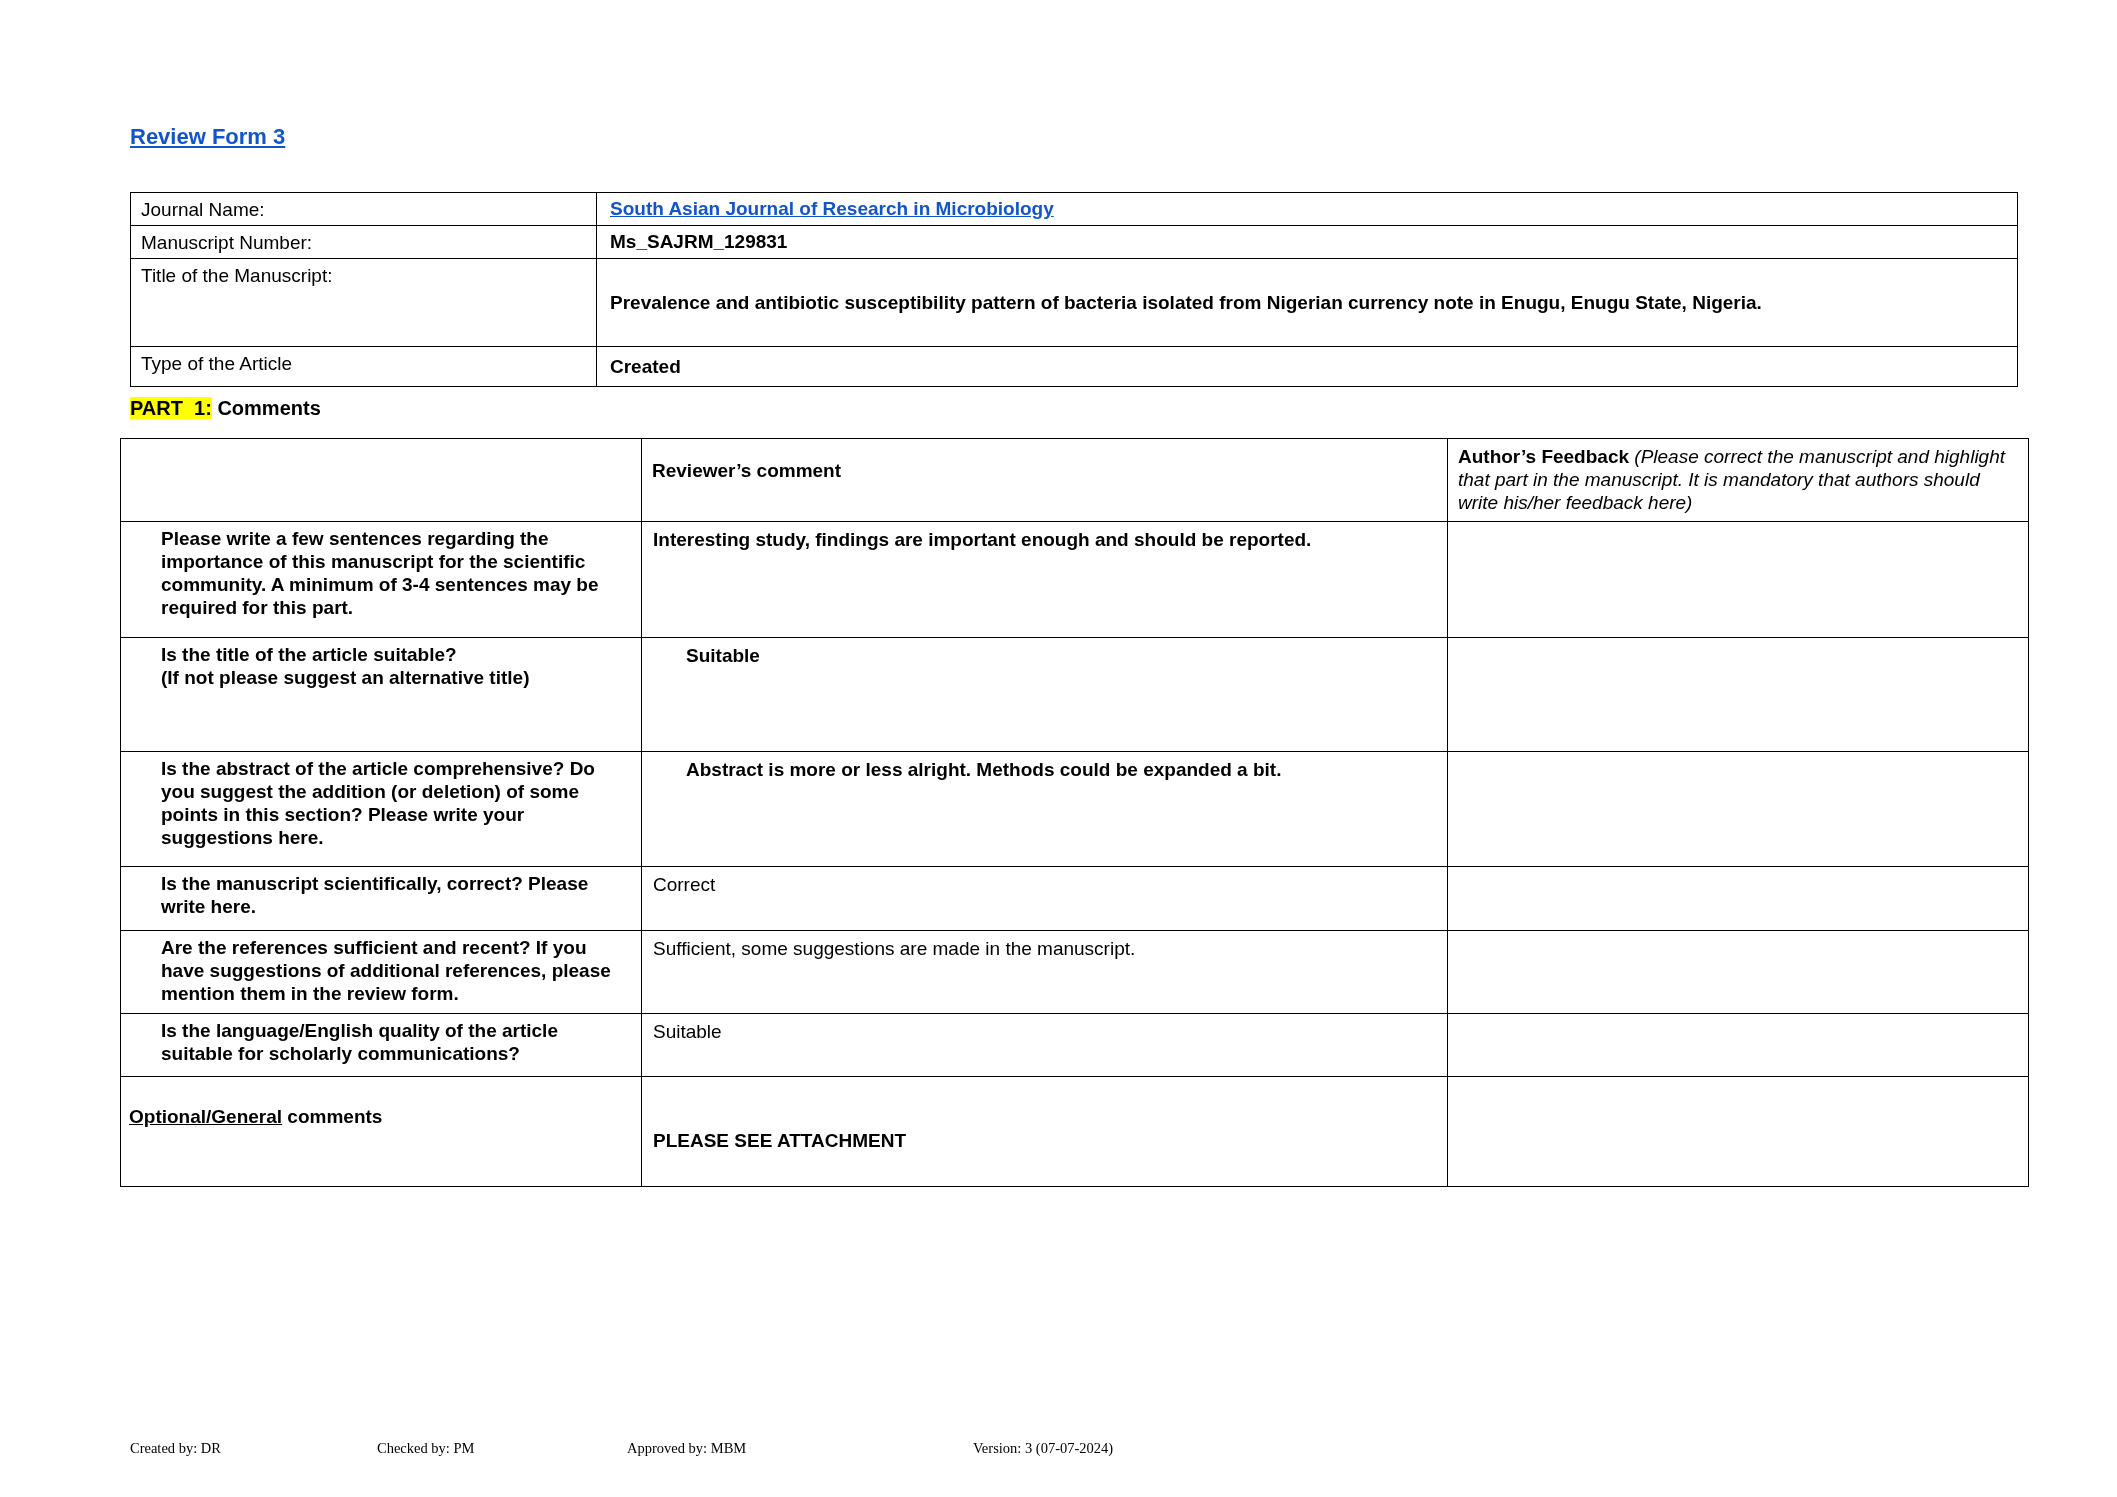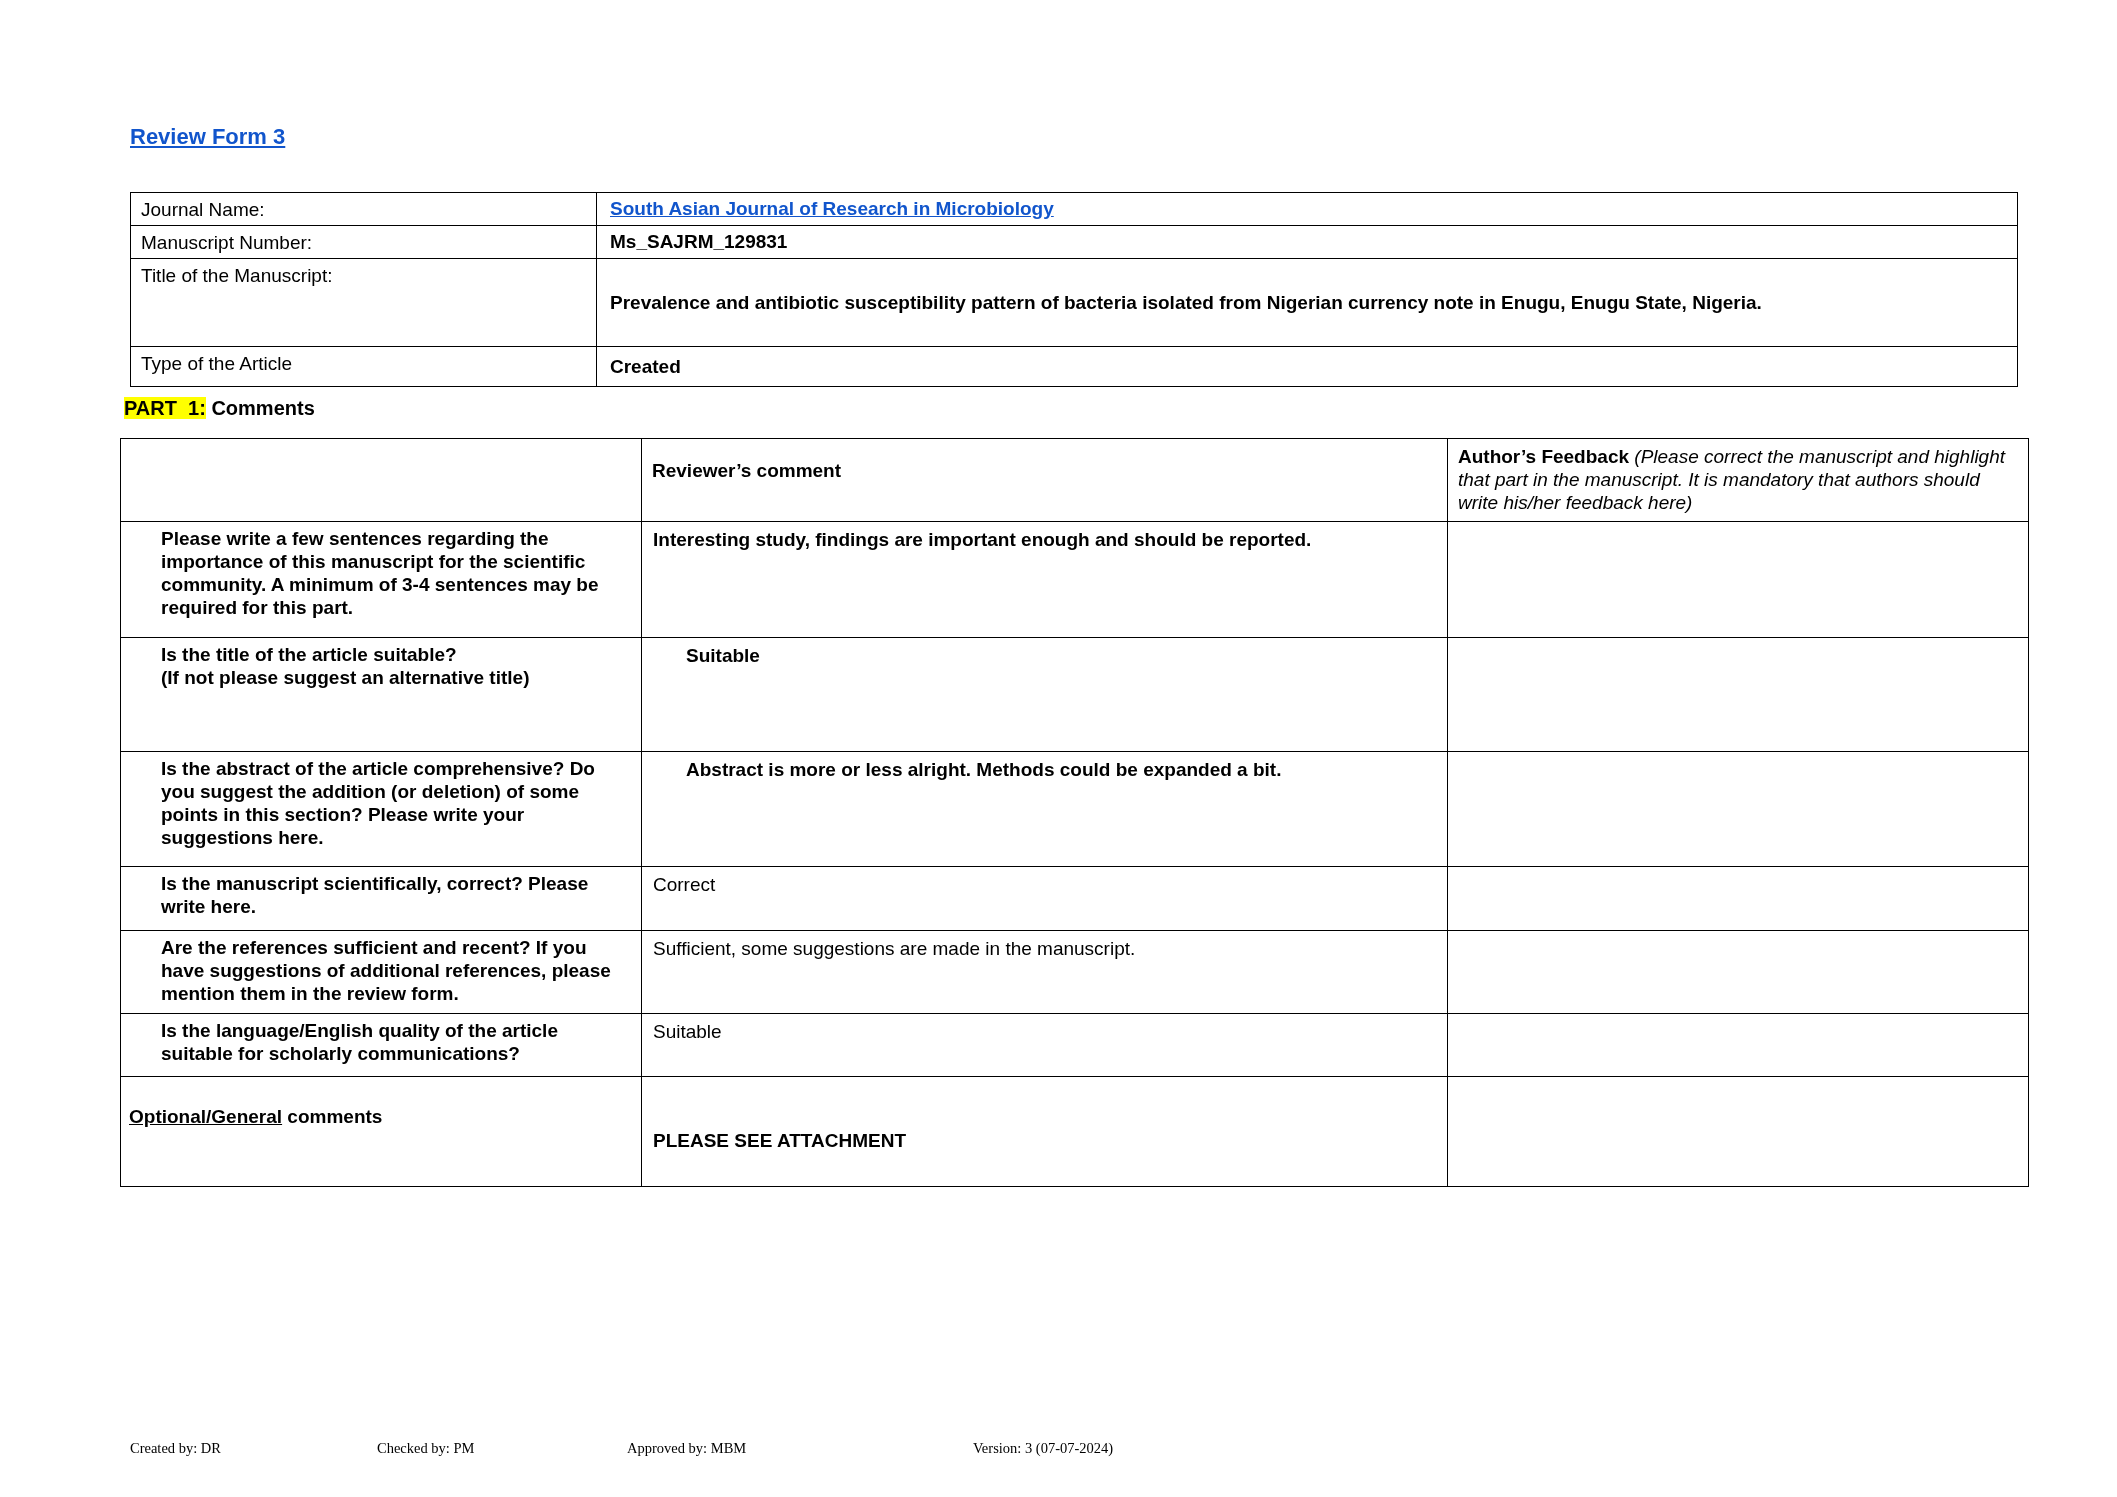--- a/index.html
+++ b/index.html
@@ -30,21 +30,21 @@
   .info-table td.label-cell { width: 466px; padding: 5px 8px 4px 10px; }
   .info-table td.value-cell { padding: 4px 10px 4px 13px; font-weight: bold; border-radius: 9px; }
   .info-table tr.r1 td { height: 30px; }
   .info-table tr.r2 td { height: 30px; }
   .info-table tr.r3 td { height: 88px; }
   .info-table tr.r4 td { height: 40px; }
   .info-table td.v-mid { vertical-align: middle; }
   .journal-link { color: #1155CC; text-decoration: underline; font-weight: bold; cursor: pointer; }
 
   
-  .part-heading { position: absolute; left: 124px; top: 397px; font-size: 20px; }
+  .part-heading { position: absolute; left: 130px; top: 397px; font-size: 20px; }
   .part-badge { background: #FFFF00; font-weight: bold; white-space: pre; }
   .part-label { font-weight: bold; }
 
   
   .comments-table { left: 120px; top: 438px; width: 1908px; }
   .comments-table col.c-q { width: 521px; }
   .comments-table col.c-r { width: 806px; }
   .comments-table col.c-f { width: 581px; }
 
   .comments-table tr.hrow td { height: 64px; }

